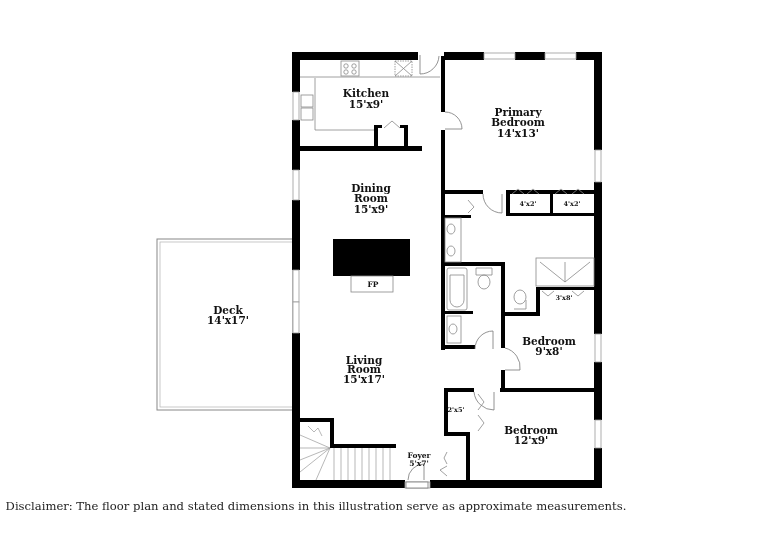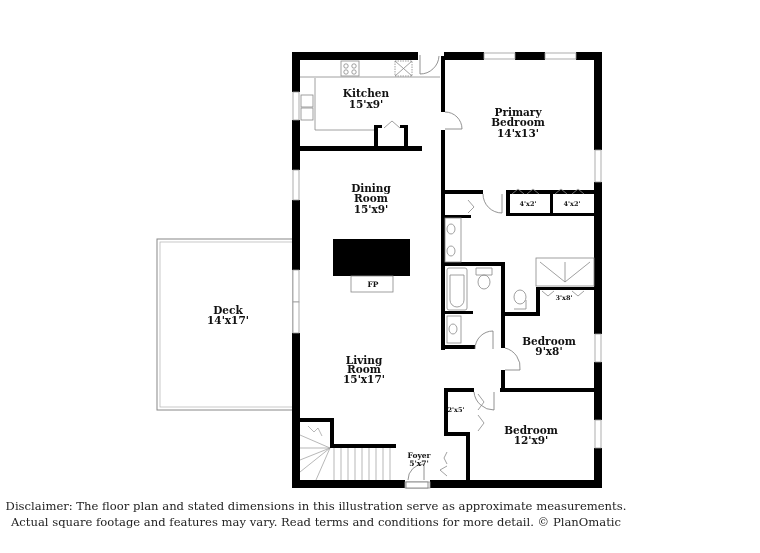--- a/index.html
+++ b/index.html
@@ -213,14 +213,13 @@
   <g>
     <text class="lbl-sm" x="528" y="206">4'x2'</text>
     <text class="lbl-sm" x="572" y="206">4'x2'</text>
     <text class="lbl-sm" x="564" y="300">3'x8'</text>
     <text class="lbl-sm" x="456" y="412">2'x5'</text>
   </g>
 </svg>
 
 <div class="disclaimer">
   <div>Disclaimer: The floor plan and stated dimensions in this illustration serve as approximate measurements.</div>
-  <div>Actual square footage and features may vary. Read terms and conditions for more detail. © PlanOmatic</div>
 </div>
 
 </body></html>

